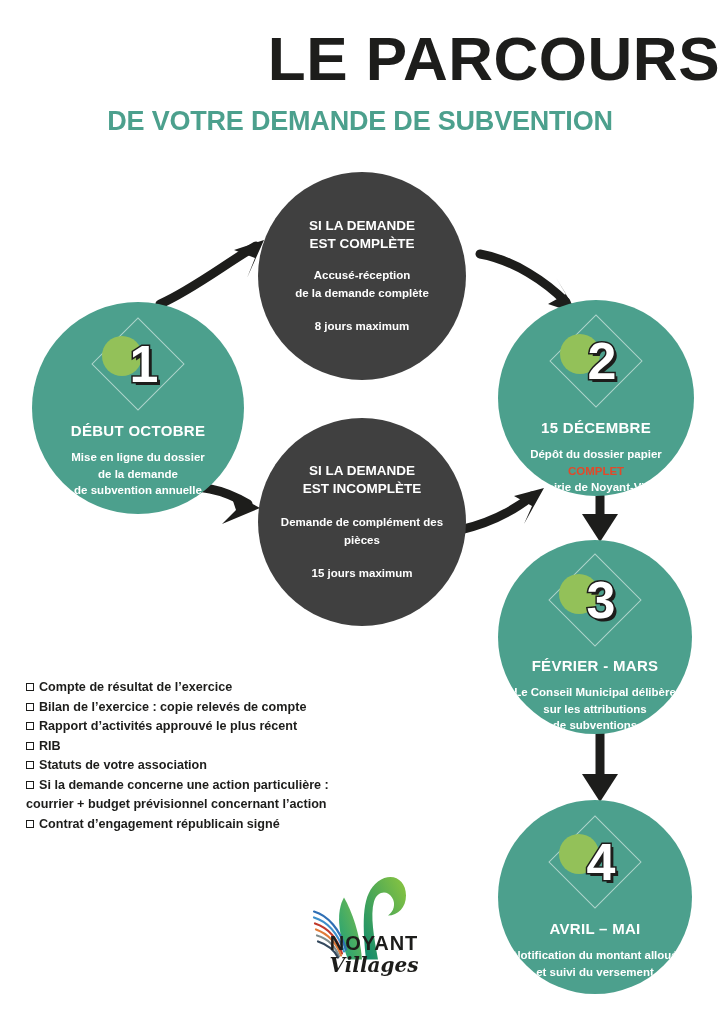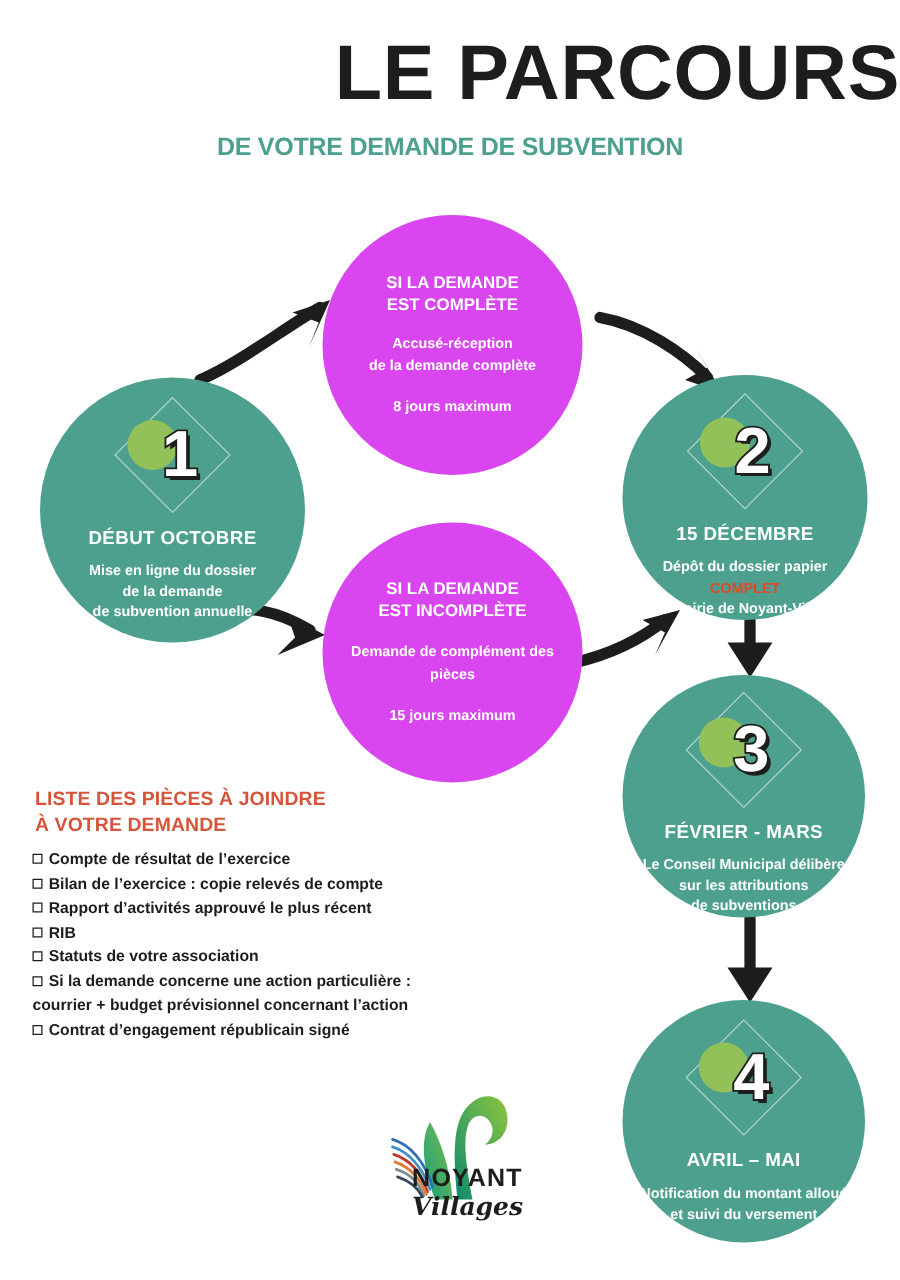--- a/index.html
+++ b/index.html
@@ -18,34 +18,34 @@
   
   .title {
     position: absolute; left: 0; top: 28px; width: 720px;
     text-align: right;
     font-size: 62px; font-weight: 700; letter-spacing: 0.5px;
     color: #1d1d1b; line-height: 1;
   }
   .subtitle {
     position: absolute; left: 0; top: 108px; width: 720px;
     text-align: center;
-    font-size: 20px; font-weight: 700; letter-spacing: -0.2px;
+    font-size: 27px; font-weight: 700; letter-spacing: -0.2px;
     color: #4CA08D; line-height: 1;
   }
 
   
   .circle {
     position: absolute; border-radius: 50%;
     display: flex; flex-direction: column;
     align-items: center;
     color: #ffffff; text-align: center;
     overflow: hidden;
   }
   .circle.teal { background: #4CA08D; }
-  .circle.green { background: #d946ef; text-align: center; }
+  .circle.green { background: #404040; text-align: center; }
 
   .badge {
     position: relative;
     width: 96px; height: 96px;
     margin-top: 14px;
     display: flex; align-items: center; justify-content: center;
   }
   .badge .diamond {
     position: absolute; left: 50%; top: 50%;
     width: 66px; height: 66px;
@@ -247,24 +247,20 @@
       <div class="dot"></div>
       <div class="num">4</div>
     </div>
     <div class="c-title">AVRIL – MAI</div>
     <div class="c-body" style="padding:0 6px;">
       <span>Notification du montant alloué</span><br>
       <span>et suivi du versement</span>
     </div>
   </div>
 
-  <div class="list-heading">
-    <span>LISTE DES PIÈCES À JOINDRE</span><br>
-    <span>À VOTRE DEMANDE</span>
-  </div>
 
   <div class="list-items">
     <span class="li"><span class="box"></span><span>Compte de résultat de l’exercice</span></span>
     <span class="li"><span class="box"></span><span>Bilan de l’exercice : copie relevés de compte</span></span>
     <span class="li"><span class="box"></span><span>Rapport d’activités approuvé le plus récent</span></span>
     <span class="li"><span class="box"></span><span>RIB</span></span>
     <span class="li"><span class="box"></span><span>Statuts de votre association</span></span>
     <span class="li"><span class="box"></span><span>Si la demande concerne une action particulière :</span></span>
     <span class="li cont"><span>courrier + budget prévisionnel concernant l’action</span></span>
     <span class="li"><span class="box"></span><span>Contrat d’engagement républicain signé</span></span>

